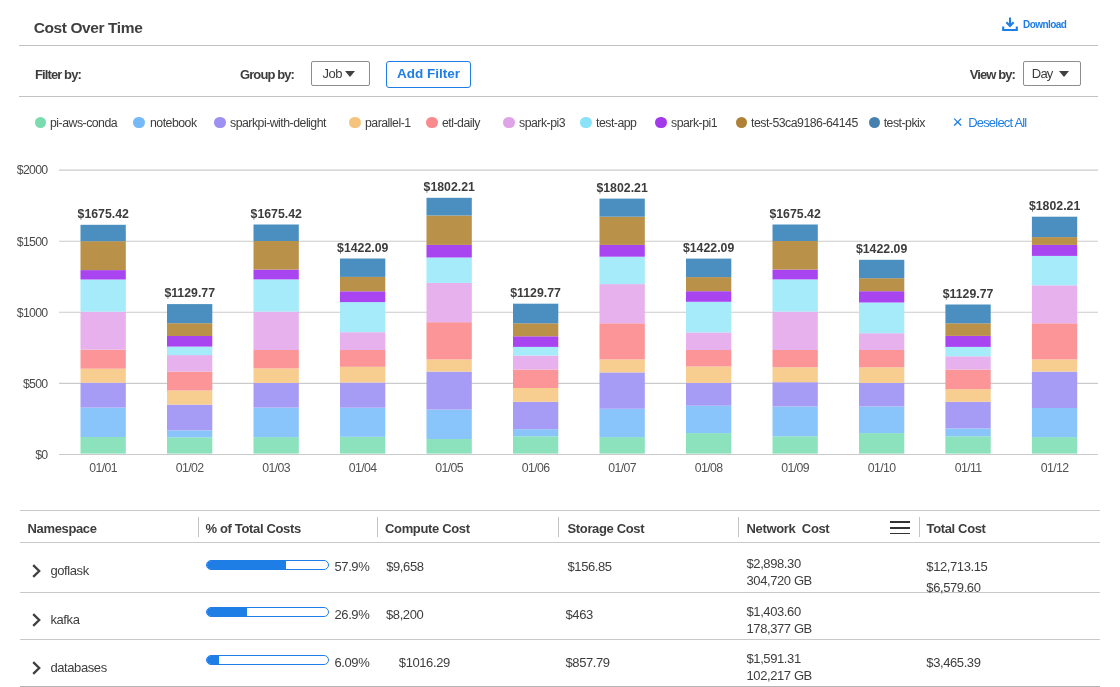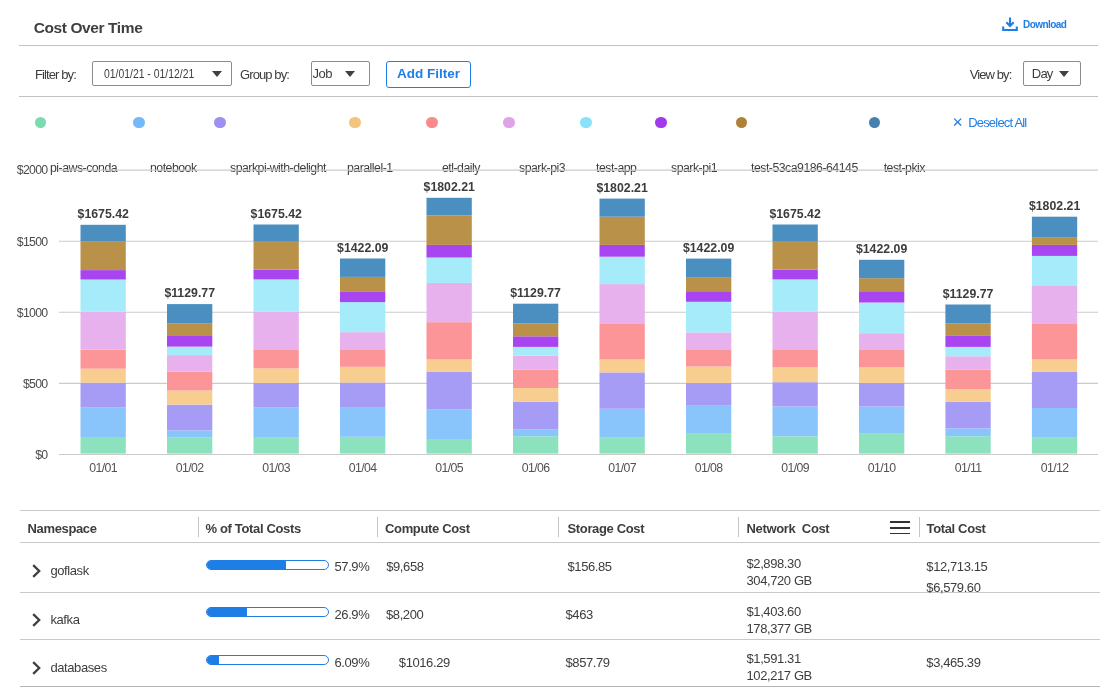--- a/index.html
+++ b/index.html
@@ -2,29 +2,29 @@
 <html><head>
 <meta charset="utf-8">
 <style>
 * { margin:0; padding:0; box-sizing:border-box; }
 html,body { font-family:"Liberation Sans", sans-serif; background:#fff; }
 .page { position:relative; width:1120px; height:687px; background:#fff; overflow:hidden; }
 .abs { position:absolute; }
 .title { left:33.7px; top:19px; font-size:15.5px; font-weight:700; color:#3f3f3f; line-height:18px; letter-spacing:-0.4px; }
 .download { left:1023px; top:16px; color:#1F7DE6; font-size:10px; font-weight:700; line-height:18px; letter-spacing:-0.55px; }
 .hr { height:0; border-top:1.4px solid #c2c2c2; left:19px; width:1079px; }
-.flabel { font-size:13px; font-weight:400; color:#3d3d3d; top:66.6px; line-height:15px; letter-spacing:-0.9px; }
+.flabel { font-size:13px; font-weight:700; color:#3d3d3d; top:66.6px; line-height:15px; letter-spacing:-0.9px; }
 .selbox { top:60.6px; height:25.9px; border:1px solid #8d8d8d; border-radius:2px; background:#fff;
   font-size:13px; color:#3d3d3d; line-height:23.5px; }
 .caret { position:absolute; width:0; height:0; border-left:5.5px solid transparent;
   border-right:5.5px solid transparent; border-top:6px solid #404040; top:9px; }
 .addf { left:386.4px; top:60.7px; width:84.4px; height:27px; border:1.5px solid #1F7DE6; border-radius:3px;
   color:#1F7DE6; font-size:13.5px; font-weight:700; text-align:center; line-height:24px; background:#fff; }
 .dot { width:11.2px; height:11.2px; border-radius:50%; top:117.2px; }
-.ltxt { top:115.5px; font-size:12.3px; color:#3d3d3d; line-height:15px; white-space:nowrap; letter-spacing:-0.5px;margin-top:45px; }
+.ltxt { top:115.5px; font-size:12.3px; color:#3d3d3d; line-height:15px; white-space:nowrap; letter-spacing:-0.5px; }
 .desel { left:952px; top:115px; color:#1F7DE6; font-size:13px; font-weight:400; line-height:15px; letter-spacing:-0.8px; }
 .chart { position:absolute; left:0; top:145px; }
 svg text { font-family:"Liberation Sans", sans-serif; }
 .tline { height:0; border-top:1px solid #c9c9c9; left:20px; width:1080px; }
 .vline { width:0; border-left:1px solid #c4c4c4; height:20px; top:517px; }
 .th { font-size:13px; font-weight:700; color:#3d3d3d; top:520.5px; line-height:15px; letter-spacing:-0.35px; }
 .td { font-size:13px; color:#3d3d3d; line-height:15px; white-space:nowrap; letter-spacing:-0.4px; }
 .pill { width:123px; height:10px; border:1px solid #1F7DE6; border-radius:5px; background:#fff; overflow:hidden; }
 .pillfill { height:10px; margin:-1px 0 0 -1px; background:#1F7DE6; }
 .ham div { height:1.9px; background:#333333; margin-bottom:3.9px; }
@@ -35,36 +35,35 @@
   <div class="abs title">Cost Over Time</div>
   <svg class="abs" style="left:1001.5px; top:17px" width="16" height="15" viewBox="0 0 16 15" fill="none" stroke="#1F7DE6" stroke-width="2.1">
     <path d="M8 0.5 V8.2"></path>
       <path d="M4.4 5.2 L8 8.9 L11.6 5.2"></path>
       <path d="M1.2 9.5 V13 H14.8 V9.5"></path>
     </svg>
   <div class="abs download">Download</div>
   <div class="abs hr" style="top:45.2px"></div>
 
   <div class="abs flabel" style="left:35px">Filter by:</div>
-  <div class="abs selbox" style="left:92px; width:140.1px; padding-left:10.5px;"><span style="display:inline-block; transform:scaleX(0.8); transform-origin:0 50%;">01/01/21 - 01/12/21</span><span class="caret" style="left:118.7px"></span></div>
   <div class="abs flabel" style="left:240px">Group by:</div>
-  <div class="abs selbox" style="left:311.4px; width:59.1px; letter-spacing:-0.4px;">Job<span class="caret" style="left:33.1px"></span></div>
+  <div class="abs selbox" style="left:311.4px; width:59.1px; padding-left:10px; letter-spacing:-0.4px;">Job<span class="caret" style="left:33.1px"></span></div>
   <div class="abs addf">Add Filter</div>
   <div class="abs flabel" style="left:969.7px">View by:</div>
   <div class="abs selbox" style="left:1023.3px; width:57.8px; padding-left:7.5px; letter-spacing:-0.8px;">Day<span class="caret" style="left:35.1px"></span></div>
   <div class="abs hr" style="top:95.6px"></div>
 
 <div class="abs dot" style="left:35.0px; background:#79DBAE"></div>
 <div class="abs ltxt" style="left:50.0px">pi-aws-conda</div>
 <div class="abs dot" style="left:133.4px; background:#75B9F8"></div>
 <div class="abs ltxt" style="left:150.0px">notebook</div>
 <div class="abs dot" style="left:214.4px; background:#9C90F3"></div>
 <div class="abs ltxt" style="left:230.0px">sparkpi-with-delight</div>
 <div class="abs dot" style="left:349.4px; background:#F4C47E"></div>
-<div class="abs ltxt" style="left:347px">parallel-1</div>
+<div class="abs ltxt" style="left:365.0px">parallel-1</div>
 <div class="abs dot" style="left:426.4px; background:#F98B8D"></div>
 <div class="abs ltxt" style="left:442.0px">etl-daily</div>
 <div class="abs dot" style="left:503.4px; background:#DFA4E7"></div>
 <div class="abs ltxt" style="left:519.0px">spark-pi3</div>
 <div class="abs dot" style="left:580.4px; background:#8AE2F8"></div>
 <div class="abs ltxt" style="left:596.0px">test-app</div>
 <div class="abs dot" style="left:655.4px; background:#A23AEC"></div>
 <div class="abs ltxt" style="left:671.0px">spark-pi1</div>
 <div class="abs dot" style="left:735.9px; background:#AE8137"></div>
 <div class="abs ltxt" style="left:751.0px">test-53ca9186-64145</div>

